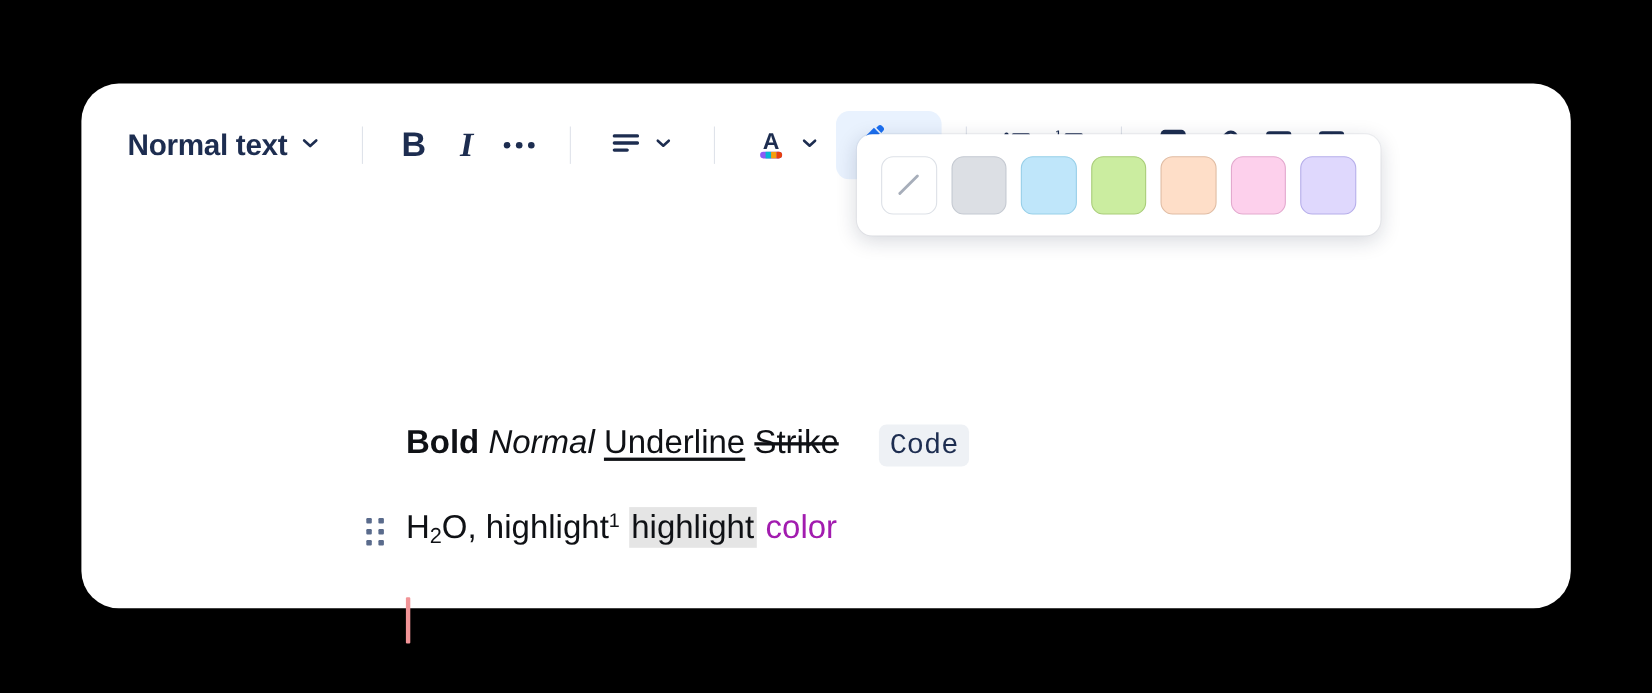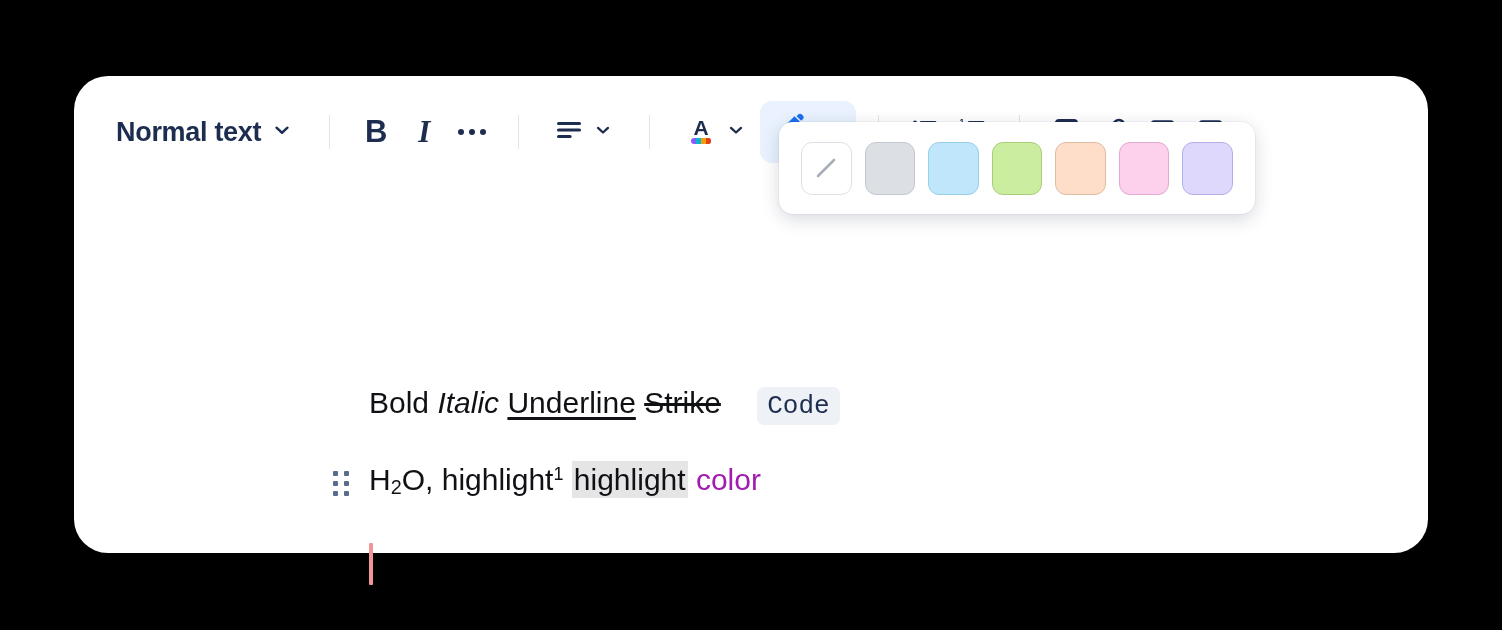--- a/index.html
+++ b/index.html
@@ -160,21 +160,21 @@
     position: absolute;
     white-space: nowrap;
     font-size: 30px;
     color: #0f1115;
     font-family: "Liberation Sans", sans-serif;
   }
 
   .line1 { left: 295px; top: 198px; }
   .line2 { left: 295px; top: 275px; }
 
-  .t-bold { font-weight: 400; }
+  .t-bold { font-weight: 700; }
   .t-italic { font-style: italic; }
   .t-underline { text-decoration: underline; text-underline-offset: 4px; }
   .t-strike { text-decoration: line-through; }
   .t-code {
     font-family: "Liberation Mono", monospace;
     background: #eef1f5;
     color: #1d2d50;
     border-radius: 7px;
     padding: 4px 10px;
     font-size: 26px;
@@ -367,21 +367,21 @@
             </svg>
           </span>
         </div>
       </div>
 
     </div>
 
     <div class="doc">
 
       <div class="line line1">
-        <span class="t-bold">Bold</span><span> </span><span class="t-italic">Italic</span><span> </span><span class="t-underline">Underline</span><span> </span><span class="t-strike">Strike</span><span> </span><span class="t-code">Code</span>
+        <span class="t-bold">Bold</span><span> </span><span class="t-italic">Normal</span><span> </span><span class="t-underline">Underline</span><span> </span><span class="t-strike">Strike</span><span> </span><span class="t-code">Code</span>
       </div>
 
       <div class="drag-handle">
         <i></i>
           <i></i>
           <i></i>
           <i></i>
           <i></i>
           <i></i>
       </div>

